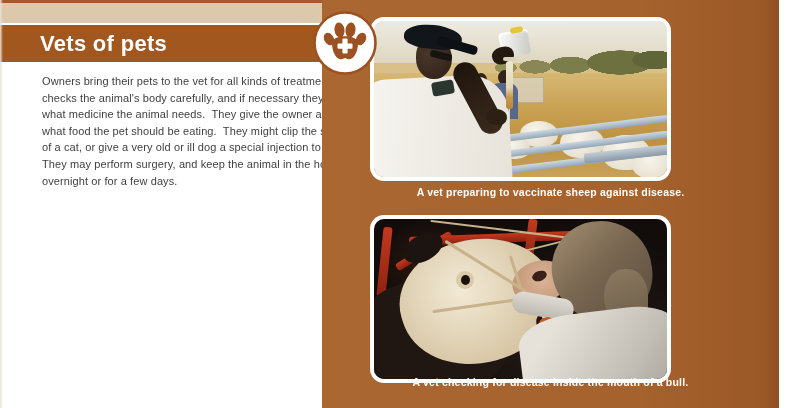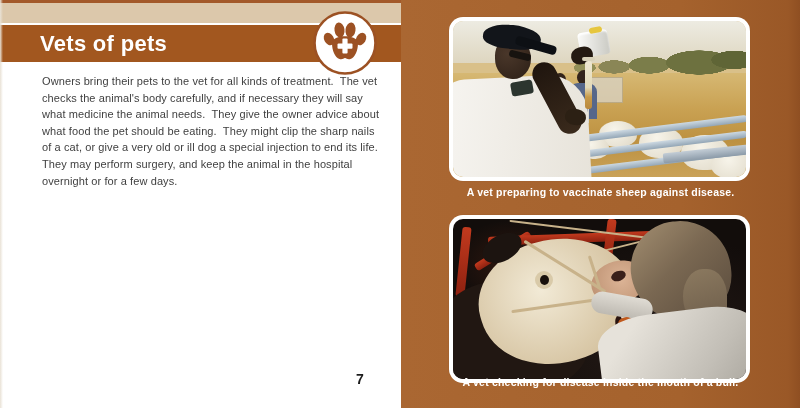--- a/index.html
+++ b/index.html
@@ -3,40 +3,40 @@
 <meta charset="utf-8">
 <style>
   * { margin:0; padding:0; box-sizing:border-box; }
   html,body { width:800px; height:408px; overflow:hidden; background:#fff; }
   .spread {
     position:relative; width:800px; height:408px;
     font-family:"Liberation Sans", sans-serif; display:flex;
   }
 
   
-  .page-left { position:relative; width:401px; height:408px; background:#ffffff; }
+  .page-left { position:relative; width:322px; height:408px; background:#ffffff; }
   .page-left-edge { position:absolute; left:0; top:0; bottom:0; width:3px;
     background:linear-gradient(90deg,#e9e2d6,rgba(255,255,255,0)); z-index:5; }
   .top-line { height:3px; background:#a3592a; }
   .tan-strip { height:20px; background:#dcc8ab; }
   .bar-gap { height:2px; background:#ffffff; }
   .title-bar { height:37px; background:#a2571f; display:flex; align-items:center; }
   .title-bar h1 { color:#ffffff; font-size:22px; font-weight:bold; padding-left:40px; letter-spacing:.3px; }
 
   .badge { position:absolute; left:311px; top:9px; width:68px; height:68px; z-index:6; }
 
   .body-text { position:absolute; left:42px; top:73px; width:340px; }
   .body-text p {
     font-size:11px; line-height:16.6px; color:#3f3f3f;
     margin-bottom:9px; white-space:pre-wrap; letter-spacing:.1px;
   }
   .page-number { position:absolute; left:356px; top:371px; font-size:14px; font-weight:bold; color:#1c1c1c; }
 
   
-  .page-right { position:relative; width:399px; height:408px;
+  .page-right { position:relative; width:457px; height:408px;
     background:linear-gradient(90deg,#aa6732 0%, #a5622d 70%, #9a5827 97%, #8f4f22 100%); }
 
   .photo-card { position:absolute; left:48px; width:301px; background:#ffffff;
     border-radius:14px; padding:4px; box-shadow:0 0 0 .5px rgba(150,90,40,.35); }
   .photo-card.top { top:17px; height:164px; }
   .photo-card.bottom { top:215px; height:168px; }
   .photo { position:relative; width:100%; height:100%; border-radius:10px; overflow:hidden; }
 
   .caption { position:absolute; left:0; width:100%; text-align:center;
     color:#ffffff; font-weight:bold; font-size:10.5px; letter-spacing:.2px; }

